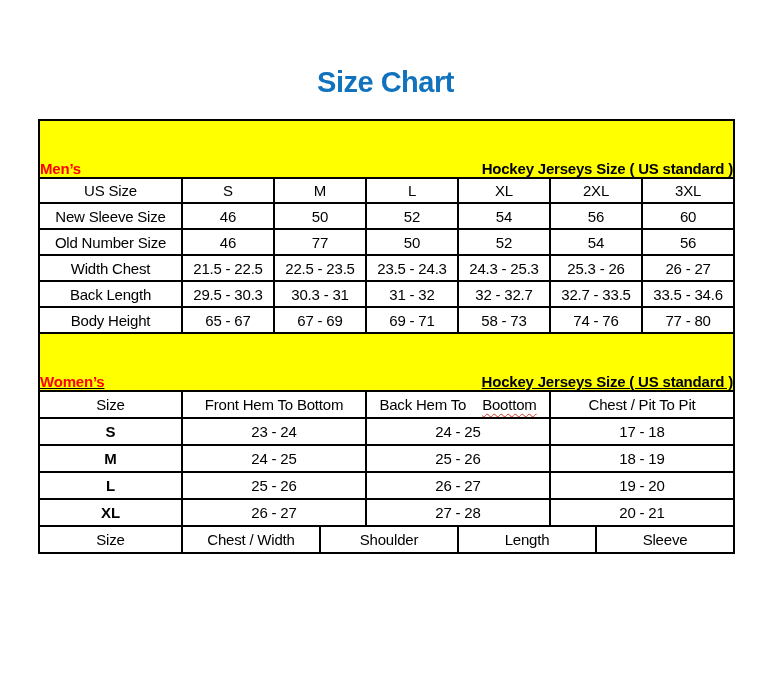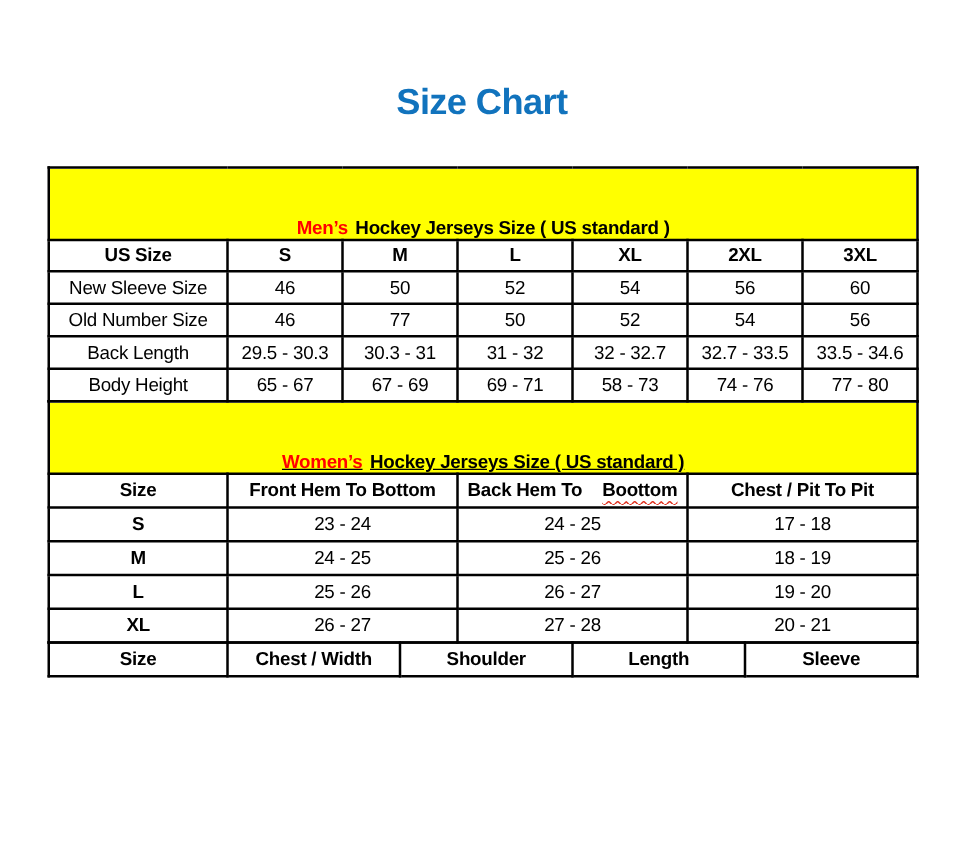--- a/index.html
+++ b/index.html
@@ -11,21 +11,21 @@
     overflow: hidden;
     font-family: "Liberation Sans", sans-serif;
     color: #000000;
   }
   .wrapper {
     width: 695px;
     margin-left: 38px;
   }
   h1.page-title {
     margin: 0;
-    padding: 66px 0 34px 0;
+    padding: 66px 0 20px 0;
     text-align: center;
     font-size: 29px;
     font-weight: bold;
     letter-spacing: -0.5px;
     color: #1173BD;
   }
   table.size-table {
     border-collapse: collapse;
     table-layout: fixed;
     width: 695px;
@@ -36,32 +36,32 @@
   .size-table td, .size-table th {
     border: 2px solid #000000;
     text-align: center;
     vertical-align: middle;
     padding: 0;
     font-size: 15px;
     letter-spacing: -0.2px;
     overflow: hidden;
     white-space: nowrap;
   }
-  .size-table th { font-weight: bold; }
+  .size-table th { font-weight: normal; }
   .size-table td.val { font-weight: normal; }
   .size-table td.row-label-bold { font-weight: bold; }
 
   .banner-cell {
     background: #FFFF00;
     font-weight: bold;
     font-size: 16px;
   }
   .banner-inner {
     display: flex;
-    justify-content: center;
+    justify-content: space-between;
     align-items: center;
     gap: 6px;
     margin-top: 39px;
   }
   .banner-highlight { color: #FF0000; }
 
   
   .mens .banner-cell   { height: 36px; }
   .mens th             { height: 23px; }
   .mens td.cell        { height: 24px; }
@@ -129,20 +129,29 @@
       <td class="cell val">60</td>
     </tr>
     <tr>
       <td class="cell val">Old Number Size</td>
       <td class="cell val">46</td>
       <td class="cell val">77</td>
       <td class="cell val">50</td>
       <td class="cell val">52</td>
       <td class="cell val">54</td>
       <td class="cell val">56</td>
+    </tr>
+    <tr>
+      <td class="cell val">Width Chest</td>
+      <td class="cell val">21.5 - 22.5</td>
+      <td class="cell val">22.5 - 23.5</td>
+      <td class="cell val">23.5 - 24.3</td>
+      <td class="cell val">24.3 - 25.3</td>
+      <td class="cell val">25.3 - 26</td>
+      <td class="cell val">26 - 27</td>
     </tr>
     <tr>
       <td class="cell val">Back Length</td>
       <td class="cell val">29.5 - 30.3</td>
       <td class="cell val">30.3 - 31</td>
       <td class="cell val">31 - 32</td>
       <td class="cell val">32 - 32.7</td>
       <td class="cell val">32.7 - 33.5</td>
       <td class="cell val">33.5 - 34.6</td>
     </tr>

